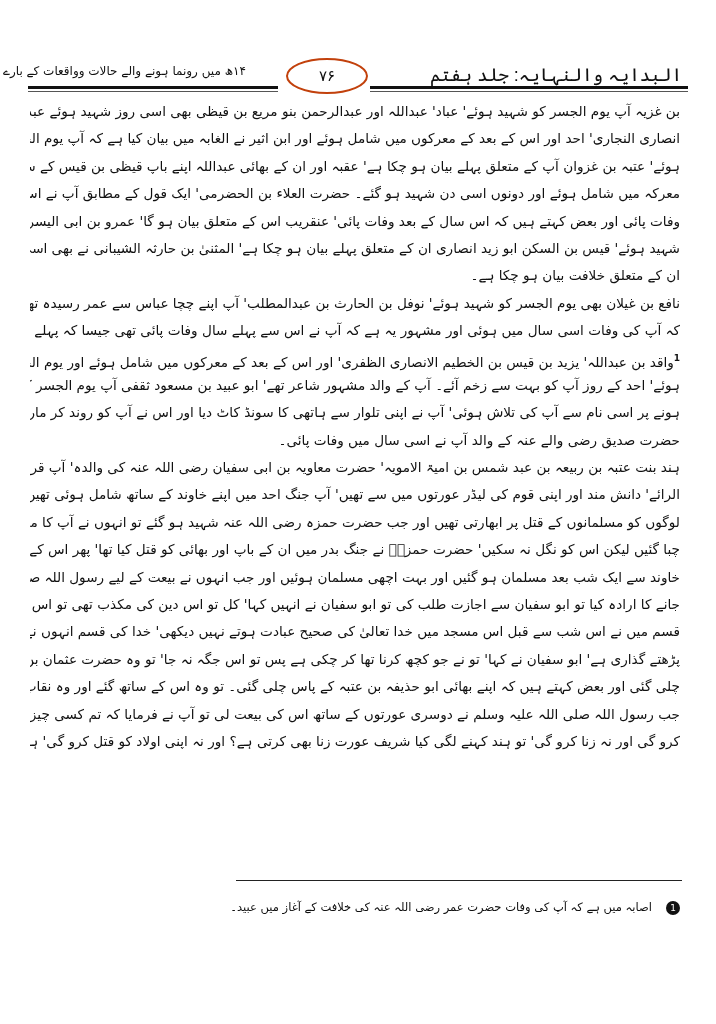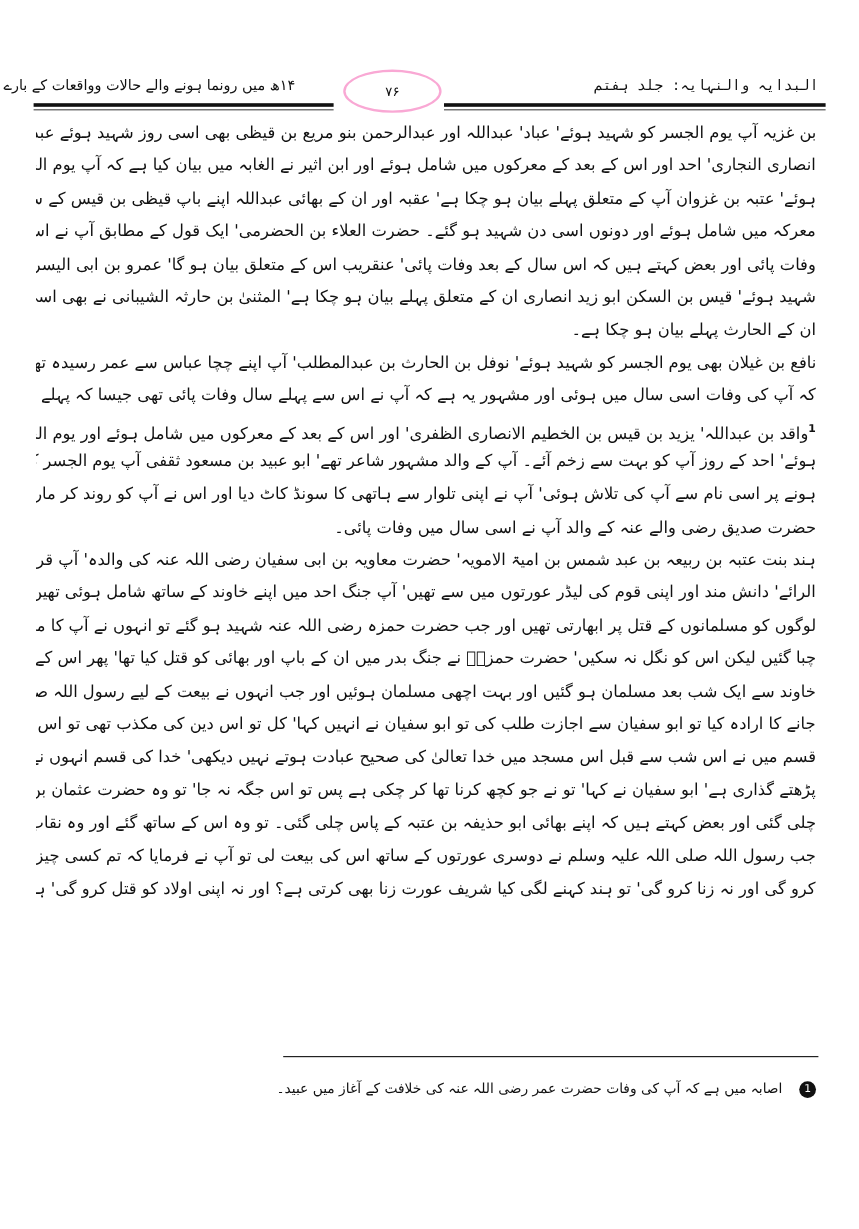--- a/index.html
+++ b/index.html
@@ -1,26 +1,26 @@
 <!DOCTYPE html>
 <html><head>
 <meta charset="utf-8">
 <style>
   html, body { margin: 0; padding: 0; background: #ffffff; }
   body { width: 716px; height: 1024px; position: relative; overflow: hidden; color: #111; }
   .page { position: absolute; left: 0; top: 0; width: 716px; height: 1024px; }
 
   .header { position: absolute; left: 28px; top: 58px; width: 660px; height: 34px; }
   .hdr-left-text { position: absolute; left: 8px; top: 6px; width: 210px; font-family: "DejaVu Sans", sans-serif; font-size: 12px; direction: rtl; text-align: right; white-space: nowrap; }
-  .hdr-right-text { position: absolute; right: 6px; top: 6px; width: 200px; font-family: Liberation Mono, monospace; font-size: 12px; direction: rtl; text-align: right; white-space: nowrap; }
+  .hdr-right-text { position: absolute; right: 6px; top: 6px; width: 200px; font-family: Liberation Sans, sans-serif; font-size: 18px; direction: rtl; text-align: right; white-space: nowrap; }
   .hdr-rule-left { position: absolute; left: 0; top: 28px; width: 250px; height: 3px; background: #111; }
   .hdr-rule-left-thin { position: absolute; left: 0; top: 33px; width: 250px; height: 1px; background: #555; }
   .hdr-rule-right { position: absolute; right: 0; top: 28px; width: 318px; height: 3px; background: #111; }
   .hdr-rule-right-thin { position: absolute; right: 0; top: 33px; width: 318px; height: 1px; background: #555; }
-  .page-oval { position: absolute; left: 258px; top: 0; width: 78px; height: 32px; border: 2px solid #f9a8d4; border-radius: 50%; display: flex; align-items: center; justify-content: center; font-family: "DejaVu Sans", sans-serif; font-size: 11px; text-align: right; }
+  .page-oval { position: absolute; left: 258px; top: 0; width: 78px; height: 32px; border: 2px solid #c2410c; border-radius: 50%; display: flex; align-items: center; justify-content: center; font-family: "DejaVu Sans", sans-serif; font-size: 15px; text-align: right; }
 
   .body-text { position: absolute; left: 30px; top: 98px; width: 650px; direction: rtl; font-family: "DejaVu Sans", sans-serif; font-size: 13.6px; line-height: 27.4px; text-align: justify; text-align-last: right; }
   .line { display: block; white-space: nowrap; overflow: hidden; text-align: justify; text-align-last: justify; height: 27.4px; }
   .line.last { text-align-last: right; }
   .fn-mark { font-size: 9px; font-weight: bold; vertical-align: super; }
 
   .fn-rule { position: absolute; left: 236px; top: 880px; width: 446px; height: 1px; background: #222; }
   .footnote { position: absolute; left: 230px; top: 900px; width: 450px; direction: rtl; font-family: "DejaVu Sans", sans-serif; font-size: 11.5px; text-align: right; white-space: nowrap; }
   .fn-num { display: inline-block; width: 14px; height: 14px; border-radius: 50%; background: #111; color: #fff; font-size: 9px; text-align: center; line-height: 14px; margin-left: 14px; vertical-align: middle; }
 </style>
@@ -39,21 +39,21 @@
     <div class="hdr-rule-right-thin"></div>
   </div>
 
   <div class="body-text" id="body-text">
       <span class="line"><span>بن غزیہ آپ یوم الجسر کو شہید ہوئے' عباد' عبداللہ اور عبدالرحمن بنو مریع بن قیظی بھی اسی روز شہید ہوئے عبداللہ بن صعصعہ بن وہب</span></span>
       <span class="line"><span>انصاری النجاری' احد اور اس کے بعد کے معرکوں میں شامل ہوئے اور ابن اثیر نے الغابہ میں بیان کیا ہے کہ آپ یوم الجسر کو شہید</span></span>
       <span class="line"><span>ہوئے' عتبہ بن غزوان آپ کے متعلق پہلے بیان ہو چکا ہے' عقبہ اور ان کے بھائی عبداللہ اپنے باپ قیظی بن قیس کے ساتھ الجسر کے</span></span>
       <span class="line"><span>معرکہ میں شامل ہوئے اور دونوں اسی دن شہید ہو گئے۔ حضرت العلاء بن الحضرمی' ایک قول کے مطابق آپ نے اس سال میں</span></span>
       <span class="line"><span>وفات پائی اور بعض کہتے ہیں کہ اس سال کے بعد وفات پائی' عنقریب اس کے متعلق بیان ہو گا' عمرو بن ابی الیسر' آپ یوم الجسر کو</span></span>
       <span class="line"><span>شہید ہوئے' قیس بن السکن ابو زید انصاری ان کے متعلق پہلے بیان ہو چکا ہے' المثنیٰ بن حارثہ الشیبانی نے بھی اسی سال وفات پائی</span></span>
-      <span class="line last"><span>ان کے الحارث پہلے بیان ہو چکا ہے۔</span></span>
+      <span class="line last"><span>ان کے متعلق خلافت بیان ہو چکا ہے۔</span></span>
       <span class="line"><span>نافع بن غیلان بھی یوم الجسر کو شہید ہوئے' نوفل بن الحارث بن عبدالمطلب' آپ اپنے چچا عباس سے عمر رسیدہ تھے' کہتے ہیں</span></span>
       <span class="line last"><span>کہ آپ کی وفات اسی سال میں ہوئی اور مشہور یہ ہے کہ آپ نے اس سے پہلے سال وفات پائی تھی جیسا کہ پہلے بیان ہو چکا ہے۔</span></span>
       <span class="line"><span class="fn-mark">1</span><span>واقد بن عبداللہ' یزید بن قیس بن الخطیم الانصاری الظفری' اور اس کے بعد کے معرکوں میں شامل ہوئے اور یوم الجسر کو شہید</span></span>
       <span class="line"><span>ہوئے' احد کے روز آپ کو بہت سے زخم آئے۔ آپ کے والد مشہور شاعر تھے' ابو عبید بن مسعود ثقفی آپ یوم الجسر کو امیر تھے اور قتل</span></span>
       <span class="line"><span>ہونے پر اسی نام سے آپ کی تلاش ہوئی' آپ نے اپنی تلوار سے ہاتھی کا سونڈ کاٹ دیا اور اس نے آپ کو روند کر مار دیا۔ ابو قحافہ تیمی'</span></span>
       <span class="line last"><span>حضرت صدیق رضی والے عنہ کے والد آپ نے اسی سال میں وفات پائی۔</span></span>
       <span class="line"><span>ہند بنت عتبہ بن ربیعہ بن عبد شمس بن امیۃ الامویہ' حضرت معاویہ بن ابی سفیان رضی اللہ عنہ کی والدہ' آپ قریش کی صاحب</span></span>
       <span class="line"><span>الرائے' دانش مند اور اپنی قوم کی لیڈر عورتوں میں سے تھیں' آپ جنگ احد میں اپنے خاوند کے ساتھ شامل ہوئی تھیں اور اس روز</span></span>
       <span class="line"><span>لوگوں کو مسلمانوں کے قتل پر ابھارتی تھیں اور جب حضرت حمزہ رضی اللہ عنہ شہید ہو گئے تو انہوں نے آپ کا مثلہ کیا اور آپ کے جگر کو لے کر</span></span>
       <span class="line"><span>چبا گئیں لیکن اس کو نگل نہ سکیں' حضرت حمزہؓ نے جنگ بدر میں ان کے باپ اور بھائی کو قتل کیا تھا' پھر اس کے بعد فتح مکہ کے سال اپنے</span></span>

